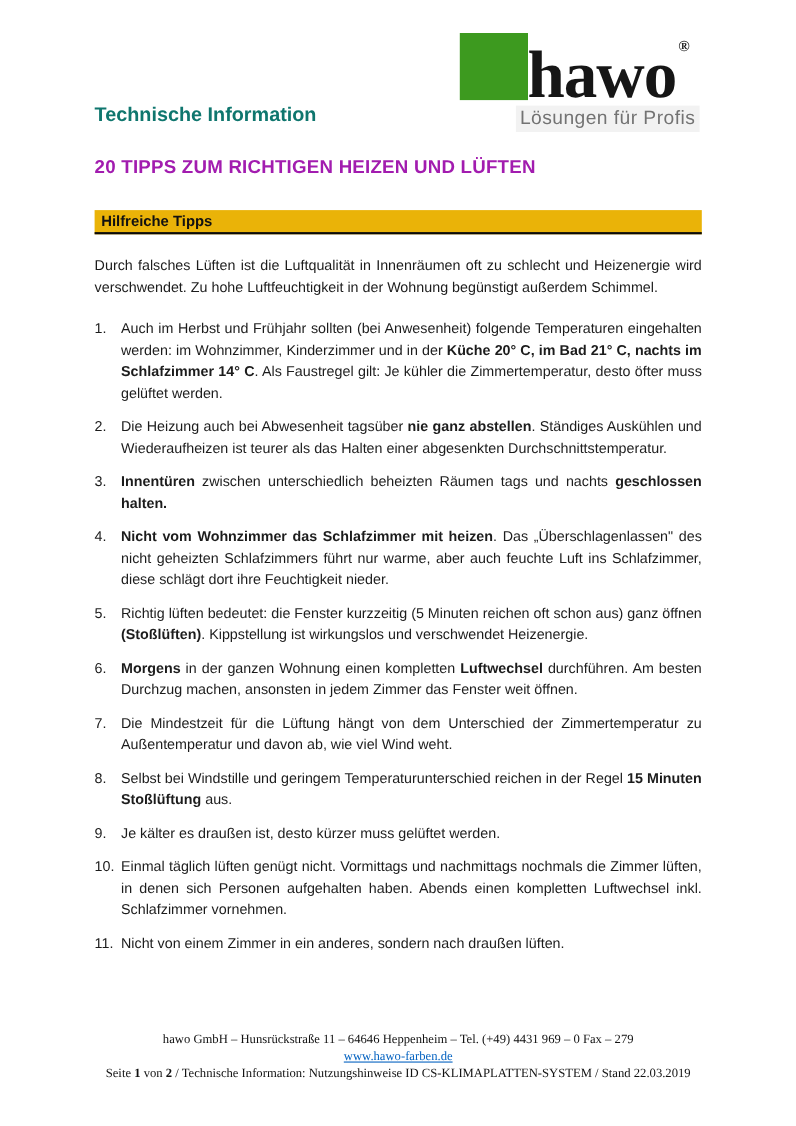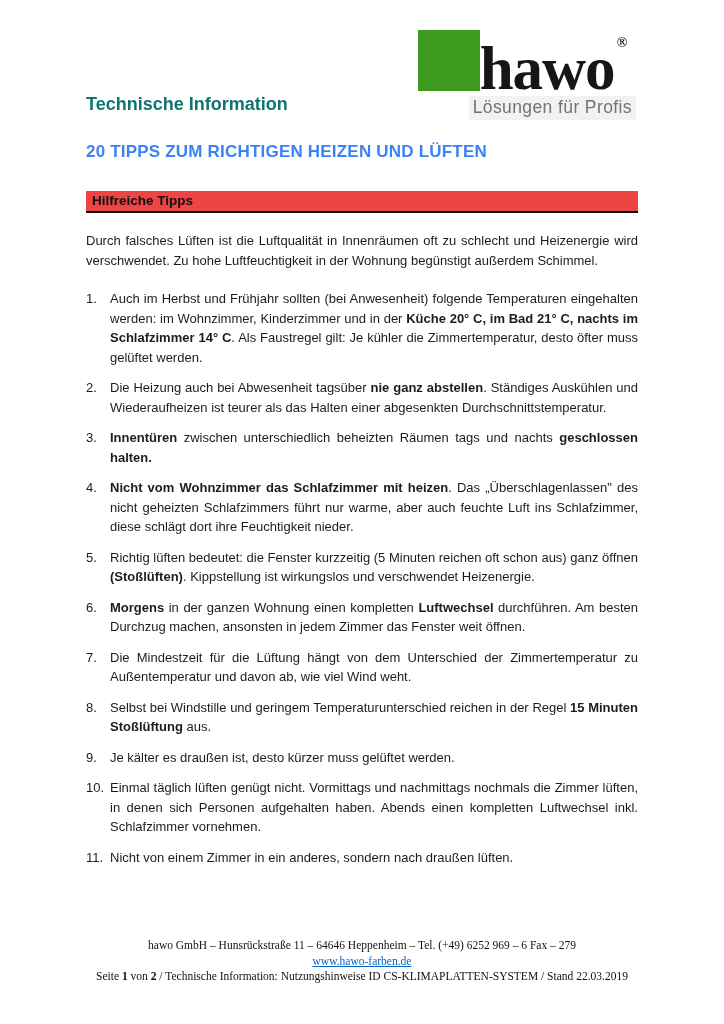--- a/index.html
+++ b/index.html
@@ -64,26 +64,26 @@
   }
   .doc-kicker {
     font-size: 18px;
     font-weight: bold;
     color: #0f766e;
   }
   .doc-title {
     margin: 27px 0 0 0;
     font-size: 17px;
     font-weight: bold;
-    color: #3b82f6;
+    color: #a21caf;
     letter-spacing: 0.2px;
   }
   .section-bar {
     margin-top: 29px;
-    background: #ef4444;
+    background: #eab308;
     border-bottom: 2px solid #0a0a0a;
     padding: 2px 4px 3px 6px;
     font-size: 13.5px;
     font-weight: bold;
     color: #111;
   }
   .intro {
     margin: 18px 0 19px 0;
     font-size: 13px;
     line-height: 19.5px;
@@ -187,18 +187,18 @@
           <div class="tip-text">Einmal täglich lüften genügt nicht. Vormittags und nachmittags nochmals die Zimmer lüften, in denen sich Personen aufgehalten haben. Abends einen kompletten Luftwechsel inkl. Schlafzimmer vornehmen.</div>
         </div>
         <div class="tip">
           <span class="tip-num">11.</span>
           <div class="tip-text">Nicht von einem Zimmer in ein anderes, sondern nach draußen lüften.</div>
         </div>
       </div>
   </div>
 
   <div class="footer">
-    <div>hawo GmbH – Hunsrückstraße 11 – 64646 Heppenheim – Tel. (+49) 6252 969 – 6 Fax – 279</div>
+    <div>hawo GmbH – Hunsrückstraße 11 – 64646 Heppenheim – Tel. (+49) 4431 969 – 0 Fax – 279</div>
     <div><a style="color: rgb(5, 99, 193);">www.hawo-farben.de</a></div>
     <div>Seite <b>1</b> von <b>2</b> / Technische Information: Nutzungshinweise ID CS-KLIMAPLATTEN-SYSTEM / Stand 22.03.2019</div>
   </div>
 
 </div>
 
 </body></html>

